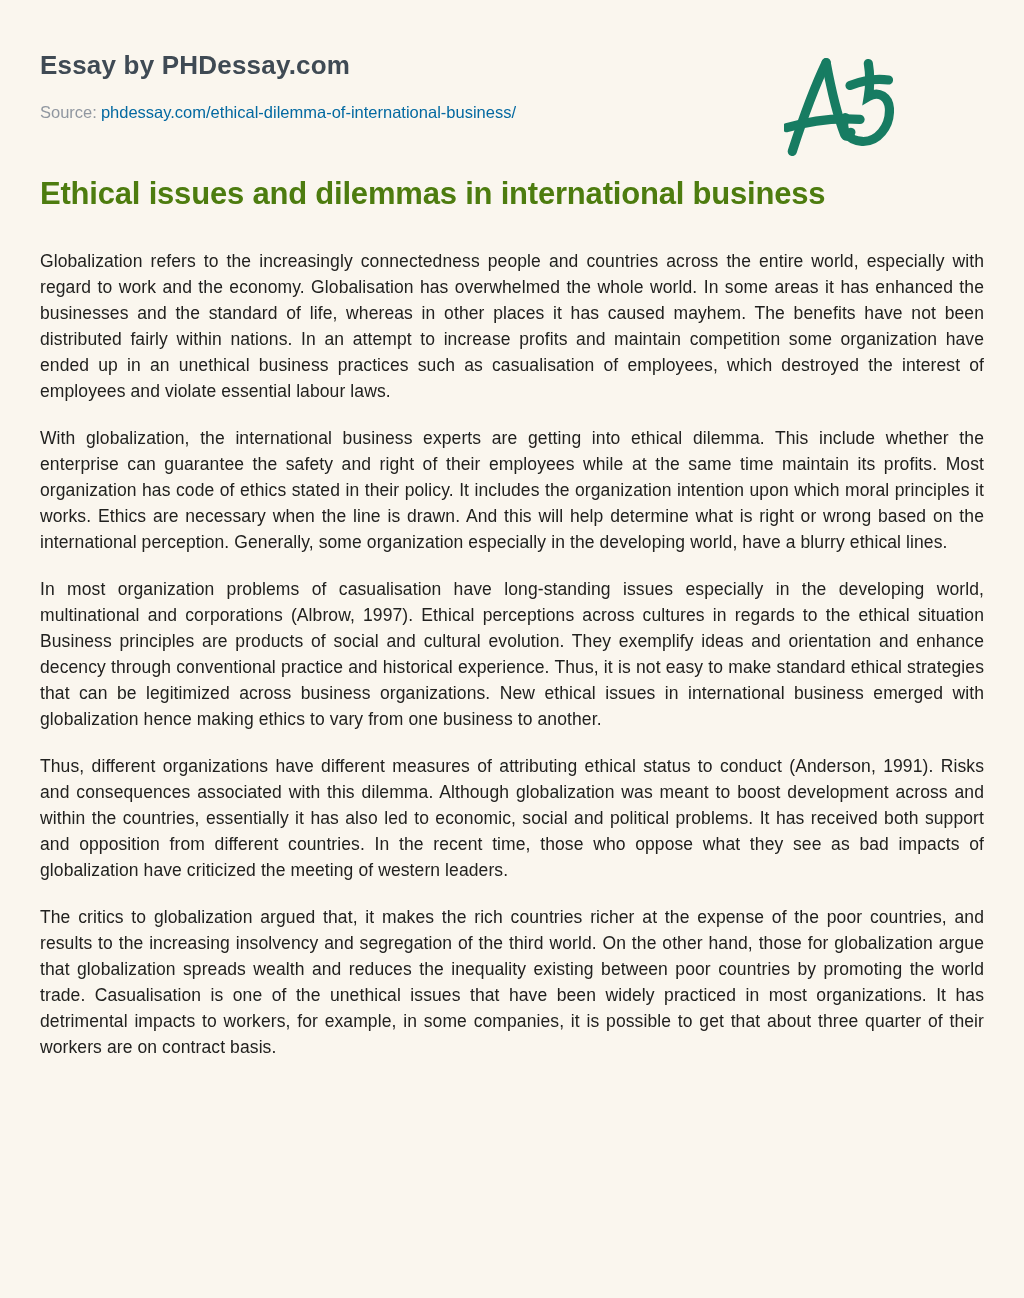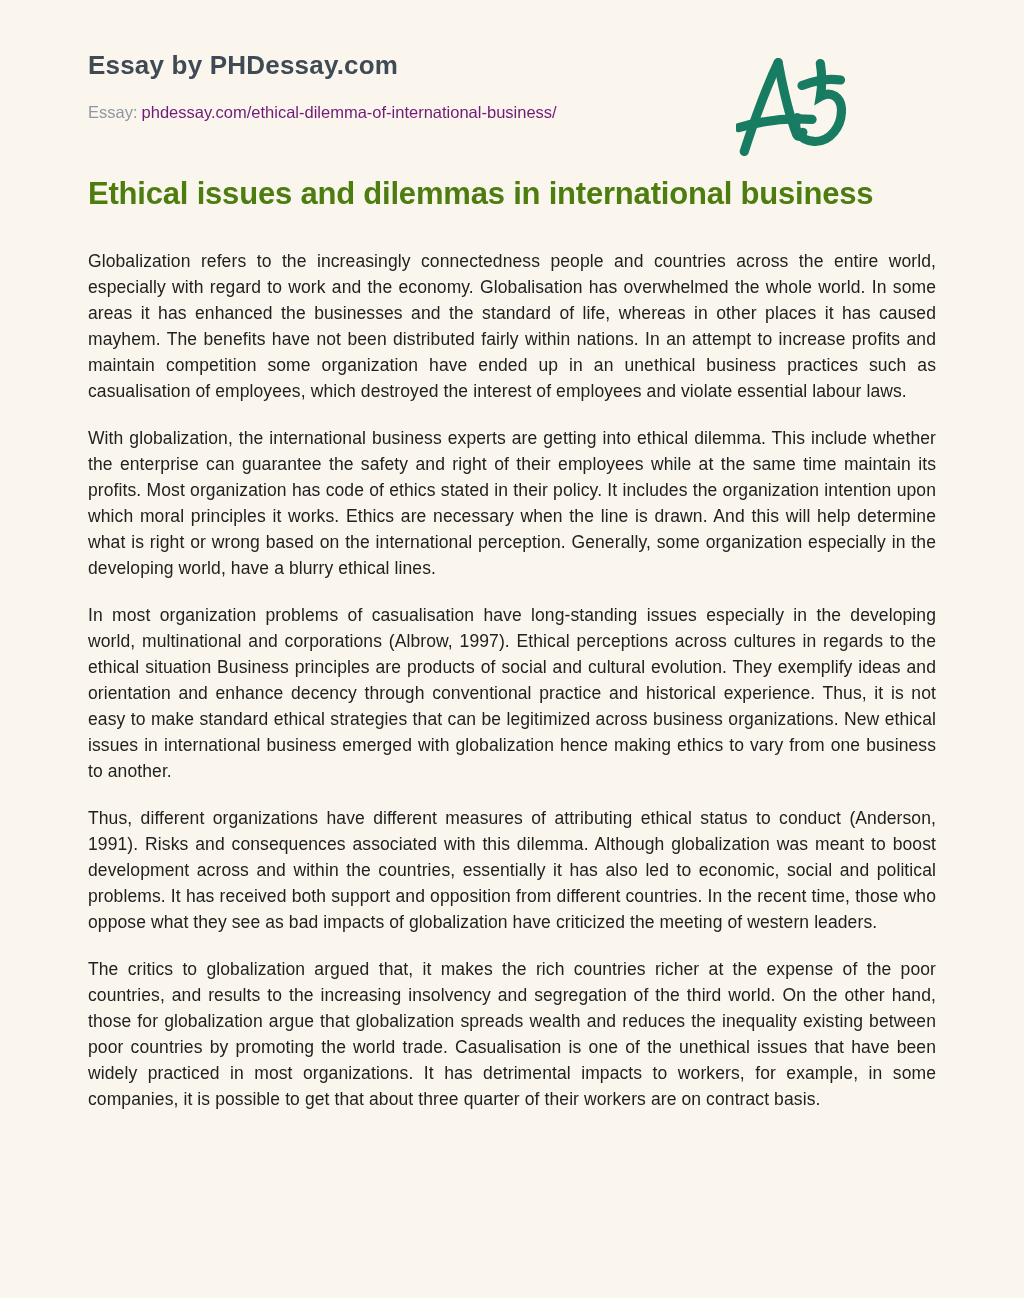--- a/index.html
+++ b/index.html
@@ -11,21 +11,21 @@
     position: relative;
     width: 1024px;
     height: 1298px;
     background: #faf6ee;
     overflow: hidden;
     font-family: "Liberation Sans", sans-serif;
     box-sizing: border-box;
   }
   .content {
     position: relative;
-    padding: 0 88px;
+    padding: 0 40px;
   }
   .header {
     position: relative;
     padding-top: 50px;
   }
   .byline {
     font-size: 26px;
     font-weight: 700;
     color: #3f4a54;
     letter-spacing: 0.2px;
@@ -34,21 +34,21 @@
   .source-line {
     margin-top: 22px;
     font-size: 16.5px;
     line-height: 1.2;
   }
   .source-label {
     color: #9097a0;
     margin-right: 4px;
   }
   .source-link {
-    color: #701a75;
+    color: #0369a1;
     text-decoration: none;
     cursor: pointer;
     text-align: center;
   }
   .logo {
     position: absolute;
     top: 44px;
     right: 90px;
     width: 110px;
     height: 116px;
@@ -85,21 +85,21 @@
 </style>
 </head>
 <body>
 
 <div class="page">
   <div class="content">
 
     <div class="header">
       <div class="byline">Essay by PHDessay.com</div>
       <div class="source-line">
-        <span class="source-label">Essay:</span><span class="source-link">phdessay.com/ethical-dilemma-of-international-business/</span>
+        <span class="source-label">Source:</span><span class="source-link">phdessay.com/ethical-dilemma-of-international-business/</span>
       </div>
       <div class="logo">
         <svg viewBox="0 0 120 124" fill="none" xmlns="http://www.w3.org/2000/svg">
           <g stroke="#177c62" stroke-width="10" stroke-linecap="round" fill="none">
 
             <path d="M 9 116 C 20 82 33 46 46 19"></path>
 
             <path d="M 46 19 C 51 46 58 76 66 97 C 68 101 71 99 73 95"></path>
 
             <path d="M 3 90 C 30 82 58 79 83 81"></path>

